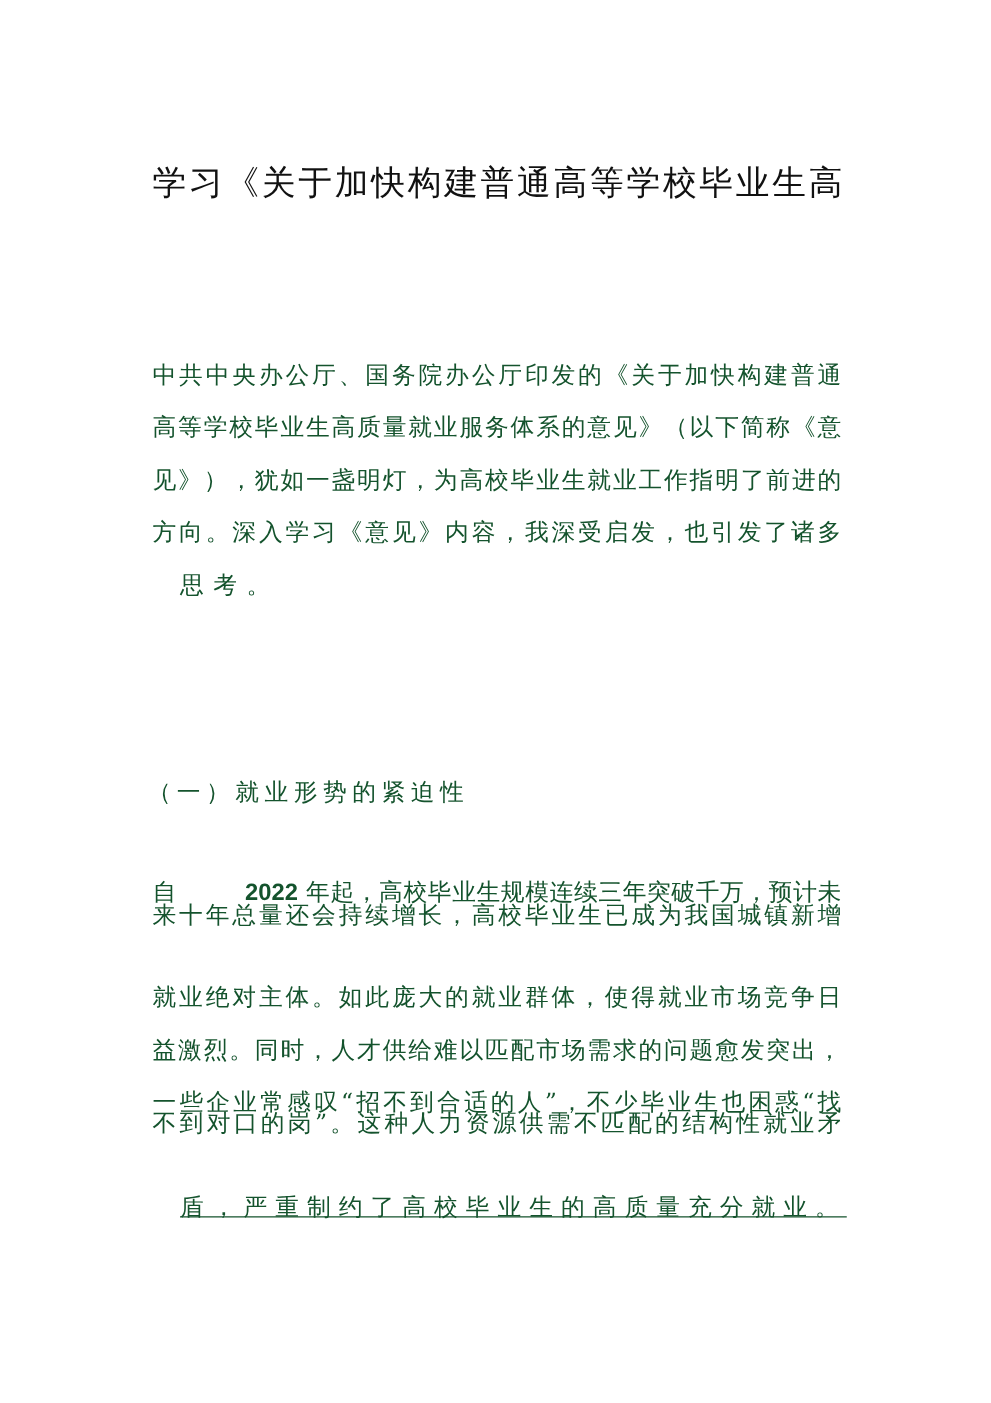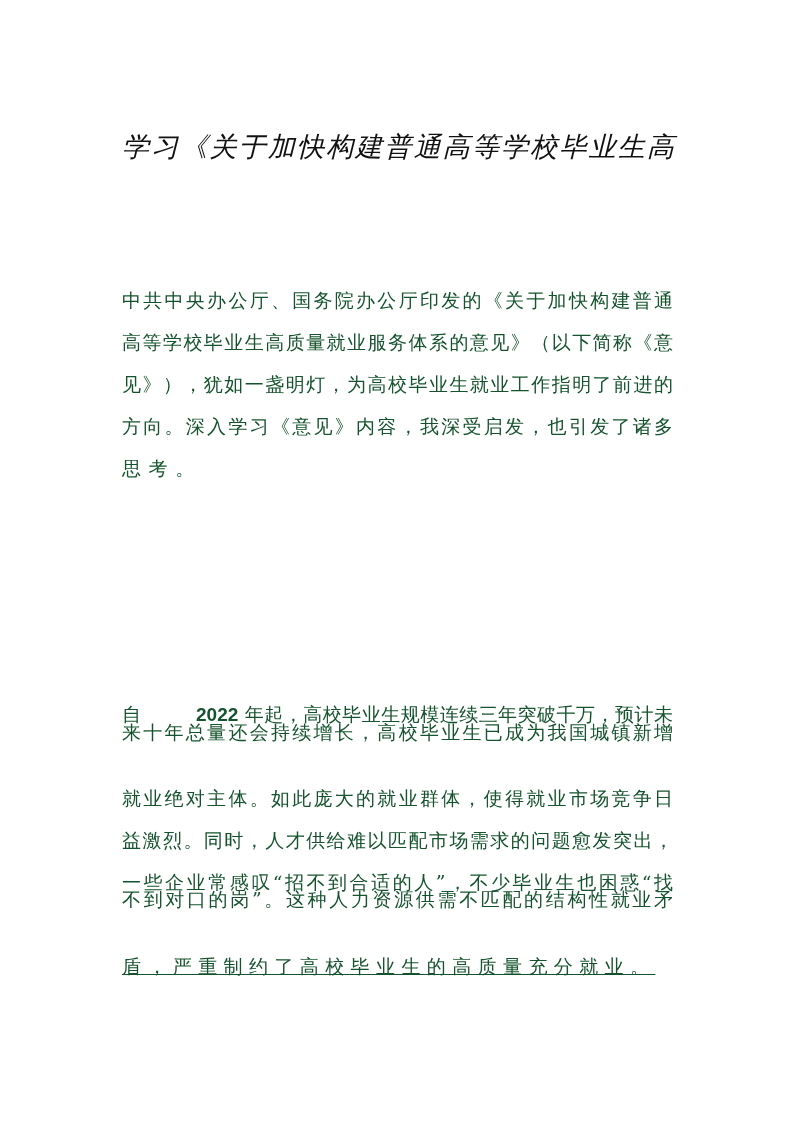--- a/index.html
+++ b/index.html
@@ -28,21 +28,20 @@
     line-height: 32px;
     white-space: nowrap;
     color: #111111;
   }
   .title-line.l1 {
     left: 122px;
     width: 552px;
     top: 131px;
     text-align: justify;
     text-align-last: justify;
-    font-style: italic;
   }
   .title-line.l2 {
     left: 168px;
     width: 462px;
     top: 177px;
     text-align: justify;
     text-align-last: justify;
   }
   .line {
     position: absolute;
@@ -53,20 +52,21 @@
     white-space: nowrap;
     color: #14532d;
   }
   .line.full {
     width: 551px;
     text-align: justify;
     text-align-last: justify;
   }
   .line.partial {
     letter-spacing: 7.6px;
+    margin-left: 22px;
   }
   .line.heading {
     letter-spacing: 4.4px;
   }
   .num {
     font-family: "Liberation Sans", sans-serif;
     font-weight: bold;
     letter-spacing: 0;
     margin-left: 48px;
   }
@@ -80,20 +80,21 @@
 
   <div>
     <div class="line full" style="top:288px">中​共​中​央​办​公​厅​、​国​务​院​办​公​厅​印​发​的​《​关​于​加​快​构​建​普​通</div>
     <div class="line full" style="top:330px">高​等​学​校​毕​业​生​高​质​量​就​业​服​务​体​系​的​意​见​》​（​以​下​简​称​《​意</div>
     <div class="line full" style="top:372px">见​》​）​，​犹​如​一​盏​明​灯​，​为​高​校​毕​业​生​就​业​工​作​指​明​了​前​进​的</div>
     <div class="line full" style="top:414px">方​向​。​深​入​学​习​《​意​见​》​内​容​，​我​深​受​启​发​，​也​引​发​了​诸​多</div>
     <div class="line partial" style="top:456px">思考。</div>
   </div>
 
 
+  <div class="line heading" style="top:622px; left:118px;">（一）就业形势的紧迫性</div>
 
   <div>
     <div class="line full" style="top:702px"><span>自​ </span><span class="num">2022</span><span> ​年​起​，​高​校​毕​业​生​规​模​连​续​三​年​突​破​千​万​，​预​计​未</span></div>
     <div class="line full" style="top:720px">来​十​年​总​量​还​会​持​续​增​长​，​高​校​毕​业​生​已​成​为​我​国​城​镇​新​增</div>
     <div class="line full" style="top:786px">就​业​绝​对​主​体​。​如​此​庞​大​的​就​业​群​体​，​使​得​就​业​市​场​竞​争​日</div>
     <div class="line full" style="top:828px">益​激​烈​。​同​时​，​人​才​供​给​难​以​匹​配​市​场​需​求​的​问​题​愈​发​突​出​，</div>
     <div class="line full" style="top:870px">一​些​企​业​常​感​叹​“​招​不​到​合​适​的​人​”​，​不​少​毕​业​生​也​困​惑​“​找</div>
     <div class="line full" style="top:887px">不​到​对​口​的​岗​”​。​这​种​人​力​资​源​供​需​不​匹​配​的​结​构​性​就​业​矛</div>
     <div class="line partial" style="top:954px; letter-spacing:6.4px;text-decoration:underline;">盾，严重制约了高校毕业生的高质量充分就业。</div>
   </div>

